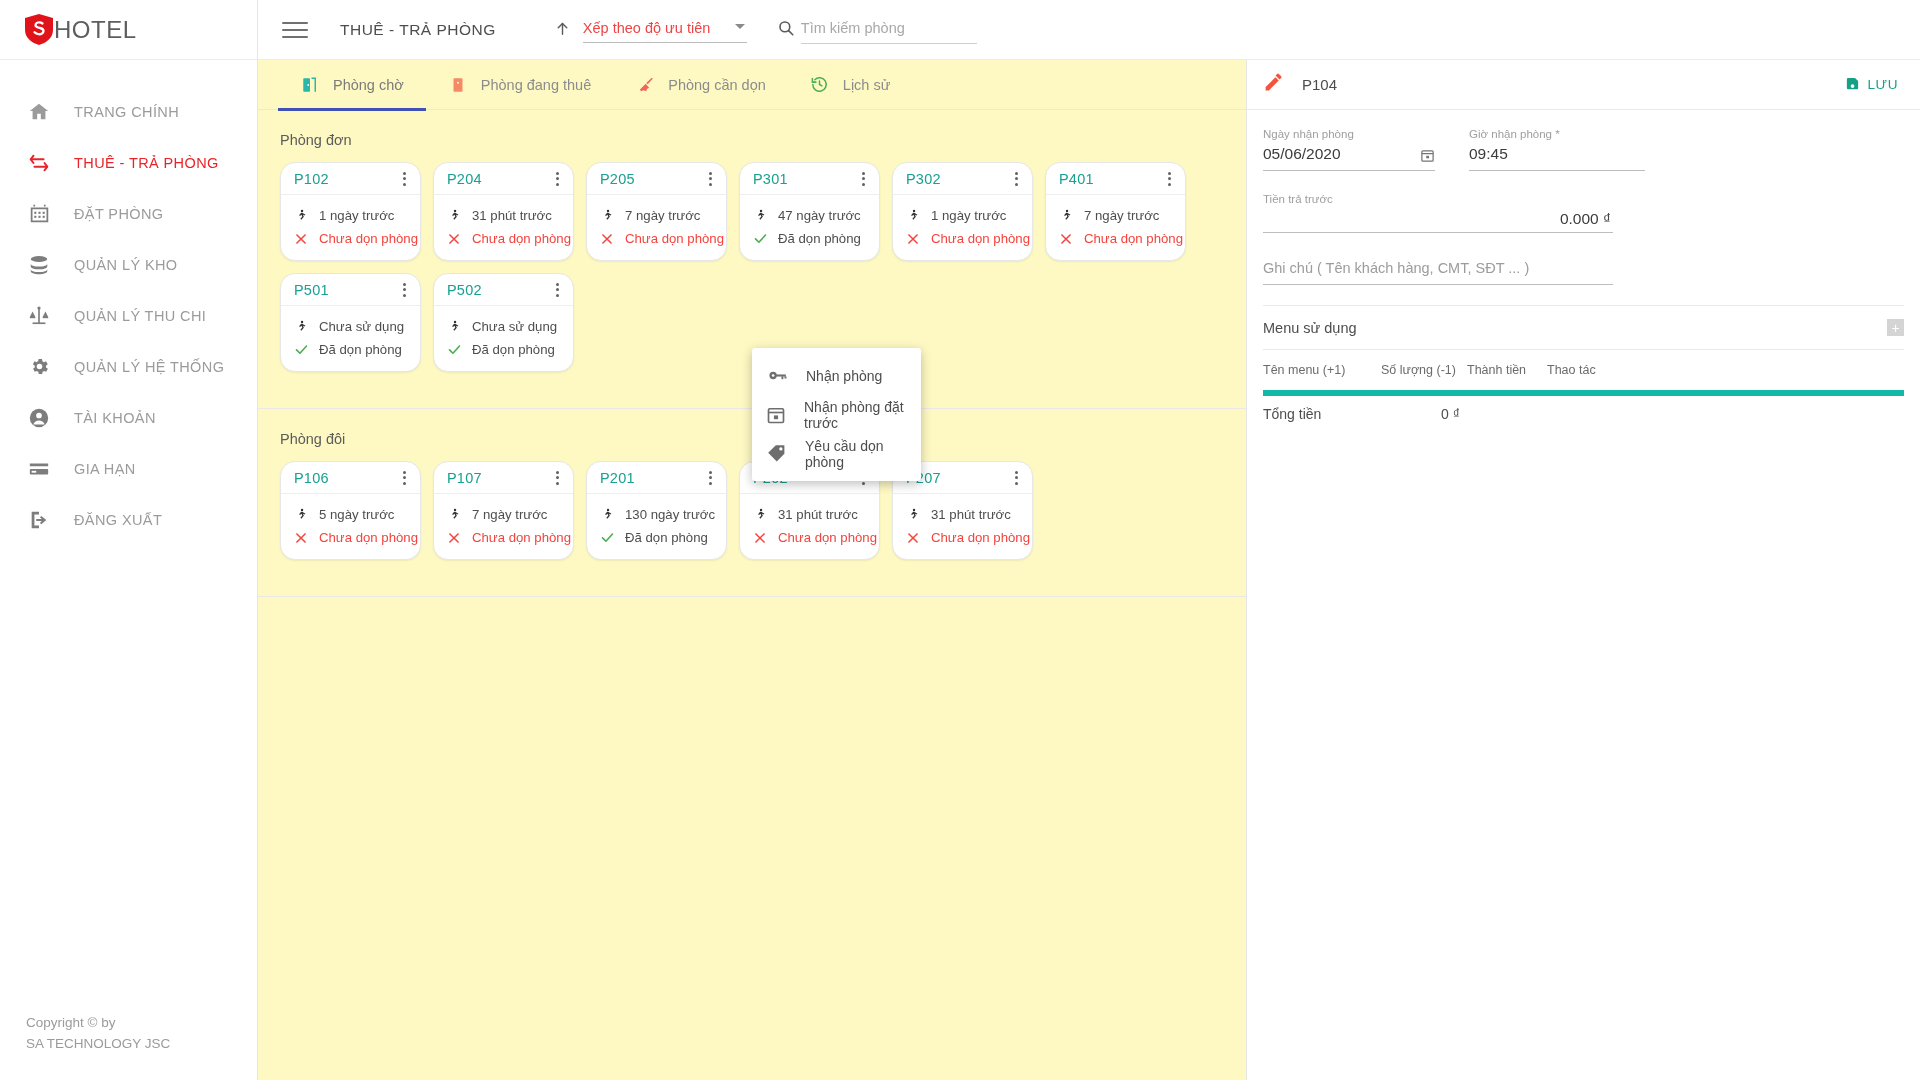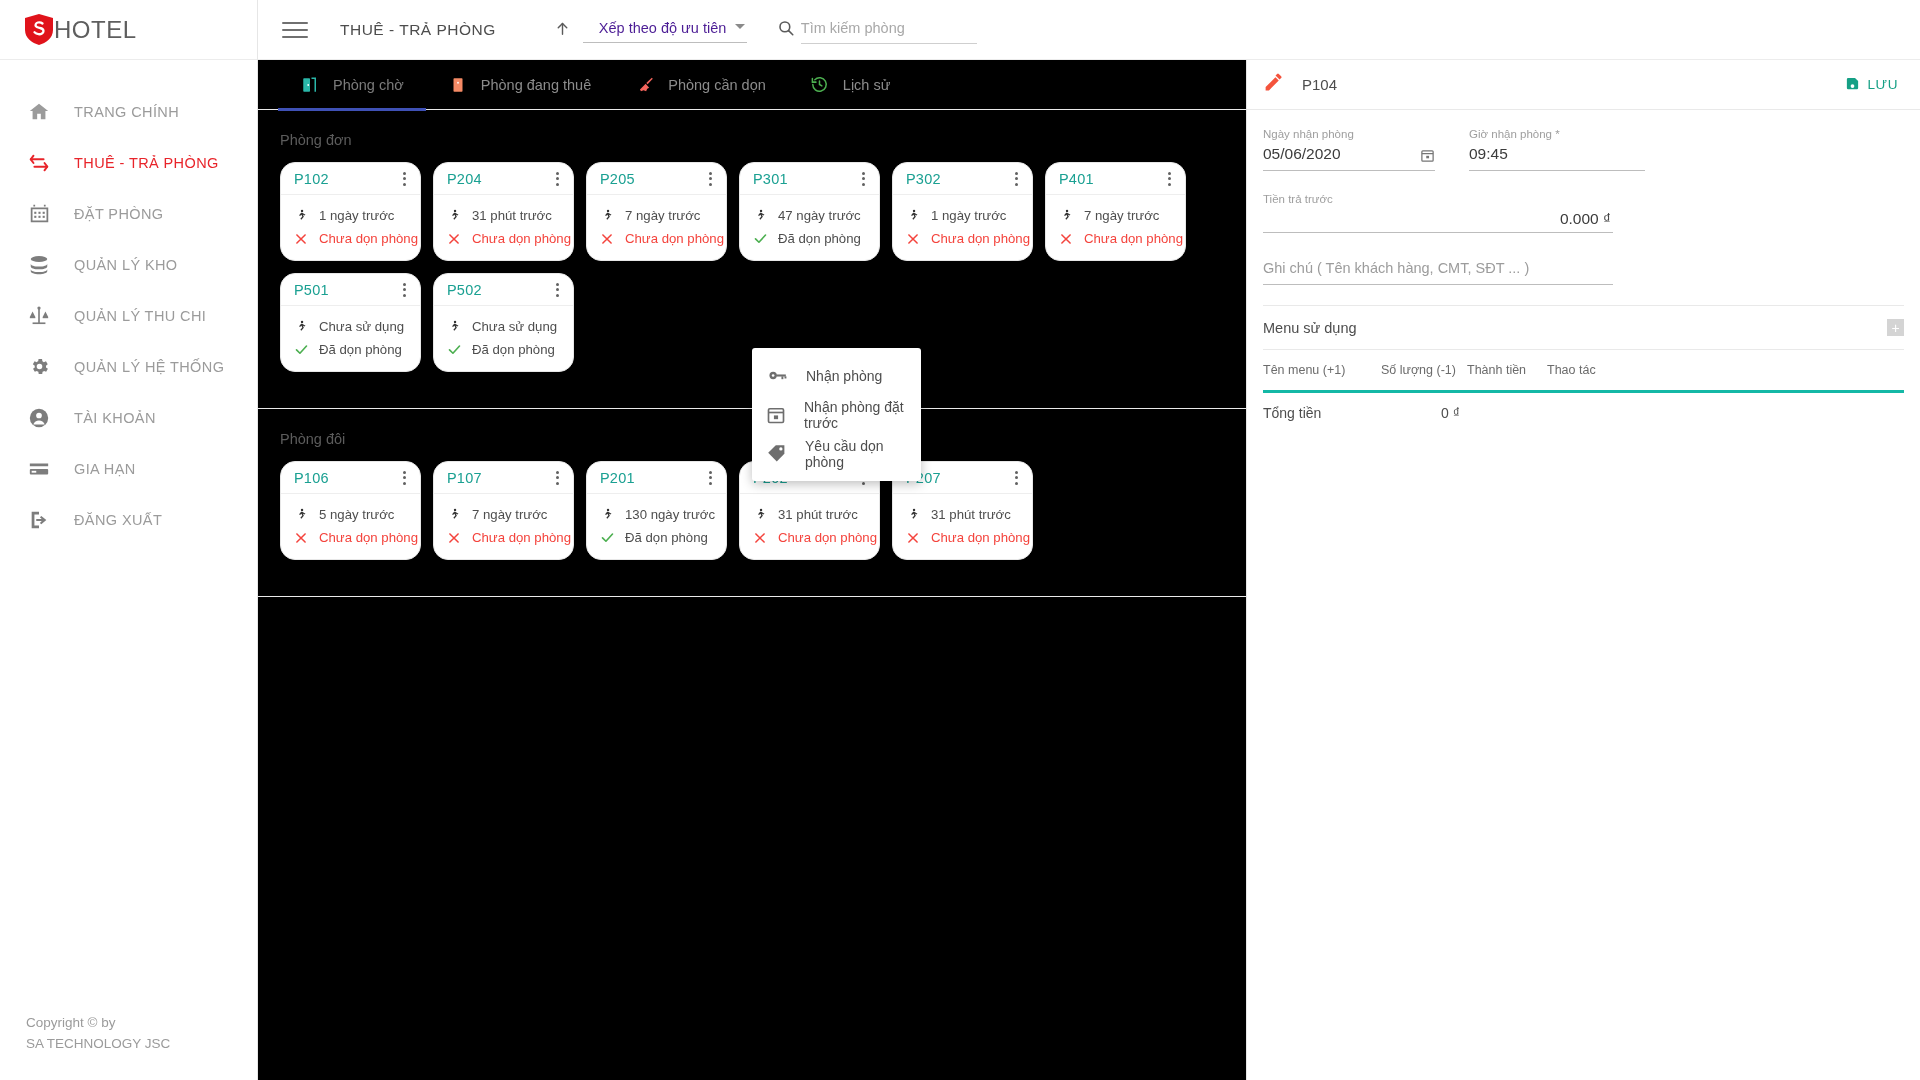--- a/index.html
+++ b/index.html
@@ -46,34 +46,34 @@
   }
   .hamburger { width: 26px; height: 26px; display: flex; flex-direction: column; justify-content: center; gap: 5px; cursor: pointer; }
   .hamburger span { display: block; height: 2px; background: #707070; border-radius: 1px; }
   .page-title { margin-left: 32px; font-size: 15.5px; color: #4d4d4d; letter-spacing: .5px; }
   .sort-wrap { display: flex; align-items: center; margin-left: 58px; gap: 12px; }
   .sort-arrow { color: #5a5a5a; font-size: 19px; line-height: 1; }
   .sort-select {
     position: relative; width: 164px; border-bottom: 1px solid #bdbdbd;
     padding: 3px 0 6px 0; display: flex; align-items: center; cursor: pointer;
   }
-  .sort-select .val { font-size: 14.5px; color: #4c1d95; margin-left: 16px; }
+  .sort-select .val { font-size: 14.5px; color: #ef4444; }
   .caret { position: absolute; right: 2px; top: 7px; width: 0; height: 0;
     border-left: 5px solid transparent; border-right: 5px solid transparent; border-top: 5px solid #8a8a8a; }
   .search-wrap { display: flex; align-items: center; margin-left: 30px; gap: 6px; }
   .search-field { width: 176px; border-bottom: 1px solid #cfcfcf; padding: 3px 0 6px 0; }
   .search-field input {
     border: 0; outline: 0; width: 100%; font-size: 14.5px;
     font-family: "Liberation Sans", sans-serif; color: #4d4d4d; background: transparent;
   }
   .search-field input::placeholder { color: #a8a8a8; }
 
   
   .content { flex: 1; display: flex; overflow: hidden; }
-  .board { width: 989px; min-width: 989px; border-right: 1px solid #e6e6e6; position: relative; background: #000000; }
+  .board { width: 989px; min-width: 989px; border-right: 1px solid #e6e6e6; position: relative; background: #fef9c3; }
   .tabs { display: flex; height: 50px; align-items: center; border-bottom: 1px solid #e9e9e9; padding-left: 20px; gap: 0; }
   .tab {
     display: flex; align-items: center; gap: 13px; height: 50px;
     padding: 0 22px; cursor: pointer; font-size: 14.5px; color: #8c8c8c; position: relative;
   }
   .tab.active { color: #7b7b7b; }
   .tab.active::after {
     content: ""; position: absolute; left: 0; right: 0; bottom: -1px; height: 2.5px; background: #3f51b5;
   }
   .tab-ic { width: 20px; height: 20px; display: flex; align-items: center; justify-content: center; }
@@ -129,21 +129,21 @@
   .note-row .ph { font-size: 14.5px; color: #9c9c9c; }
   .menu-sec {
     margin-top: 20px; border-top: 1px solid #e9e9e9; display: flex; align-items: center;
     justify-content: space-between; height: 44px;
   }
   .menu-sec .label { font-size: 14.5px; color: #4d4d4d; }
   .add-sq { width: 17px; height: 17px; background: #d4d4d4; display: flex; align-items: center; justify-content: center; color: #fff; font-size: 14px; line-height: 1; cursor: pointer; }
   .menu-table { border-top: 1px solid #e9e9e9; }
   .mt-head { display: flex; height: 40px; align-items: center; font-size: 12.5px; color: #6b6b6b; }
   .mt-head .c1 { width: 118px; } .mt-head .c2 { width: 86px; } .mt-head .c3 { width: 80px; } .mt-head .c4 { width: 80px; }
-  .mt-total { display: flex; align-items: center; height: 42px; border-top: 3px solid #14b8a6; font-size: 14px; color: #4d4d4d; }
+  .mt-total { display: flex; align-items: center; height: 42px; border-top: 6px solid #14b8a6; font-size: 14px; color: #4d4d4d; }
   .mt-total .c1 { width: 178px; } 
 </style>
 </head>
 <body>
 
 <div class="app">
 
   <aside class="sidebar">
     <div class="brand">
       <span class="brand-logo">

